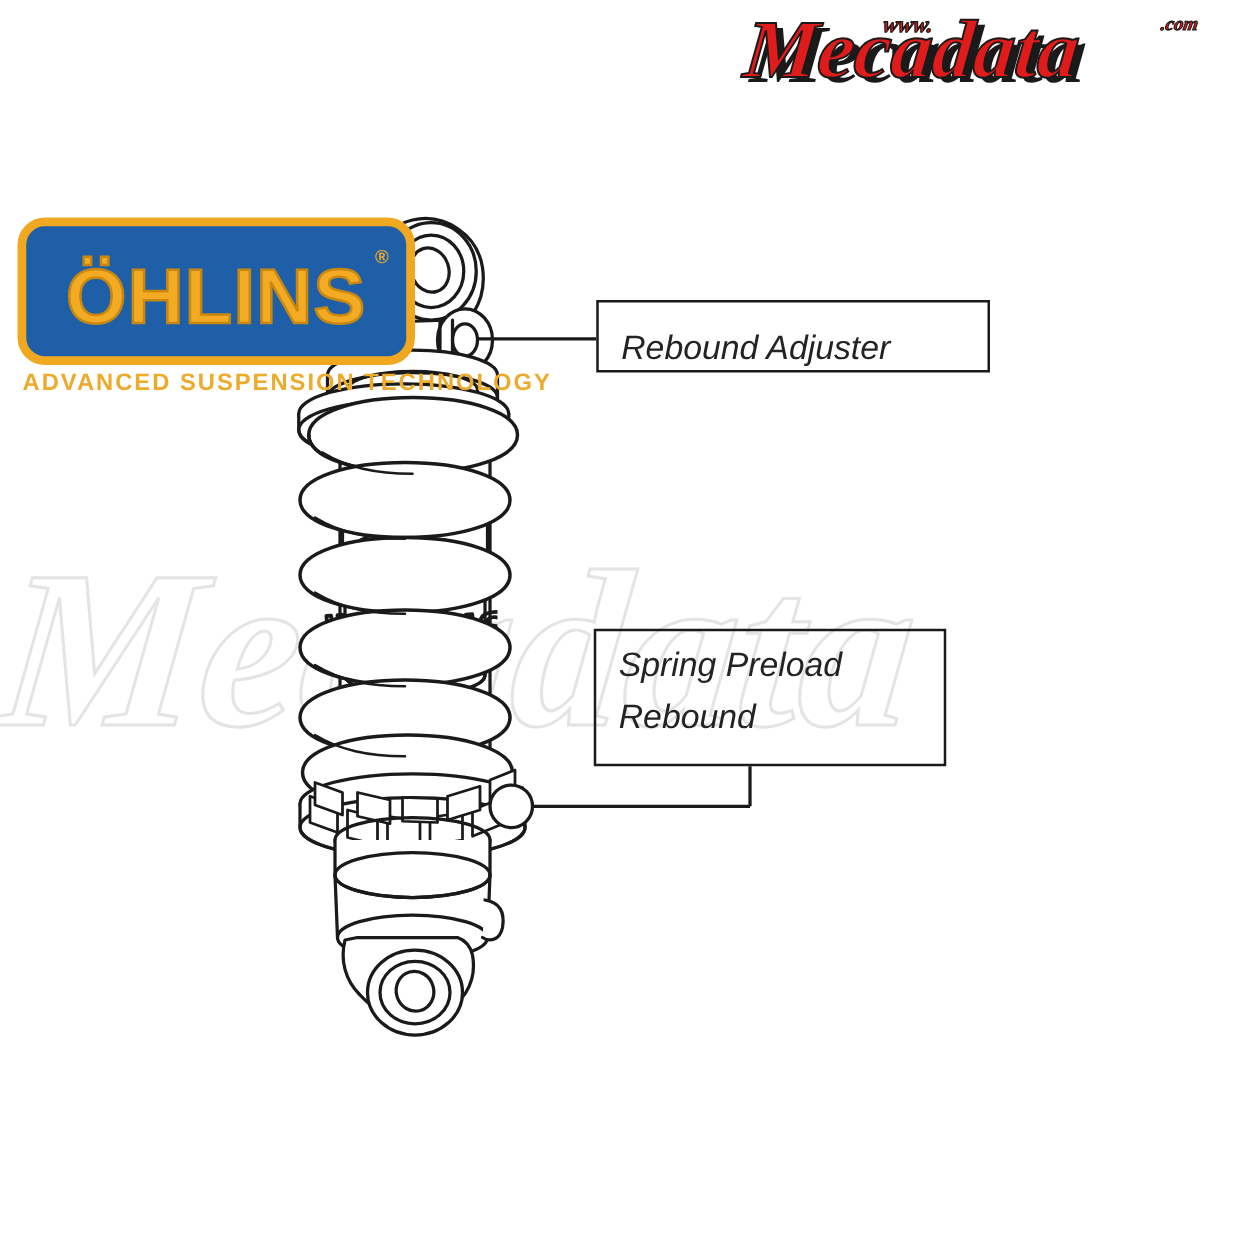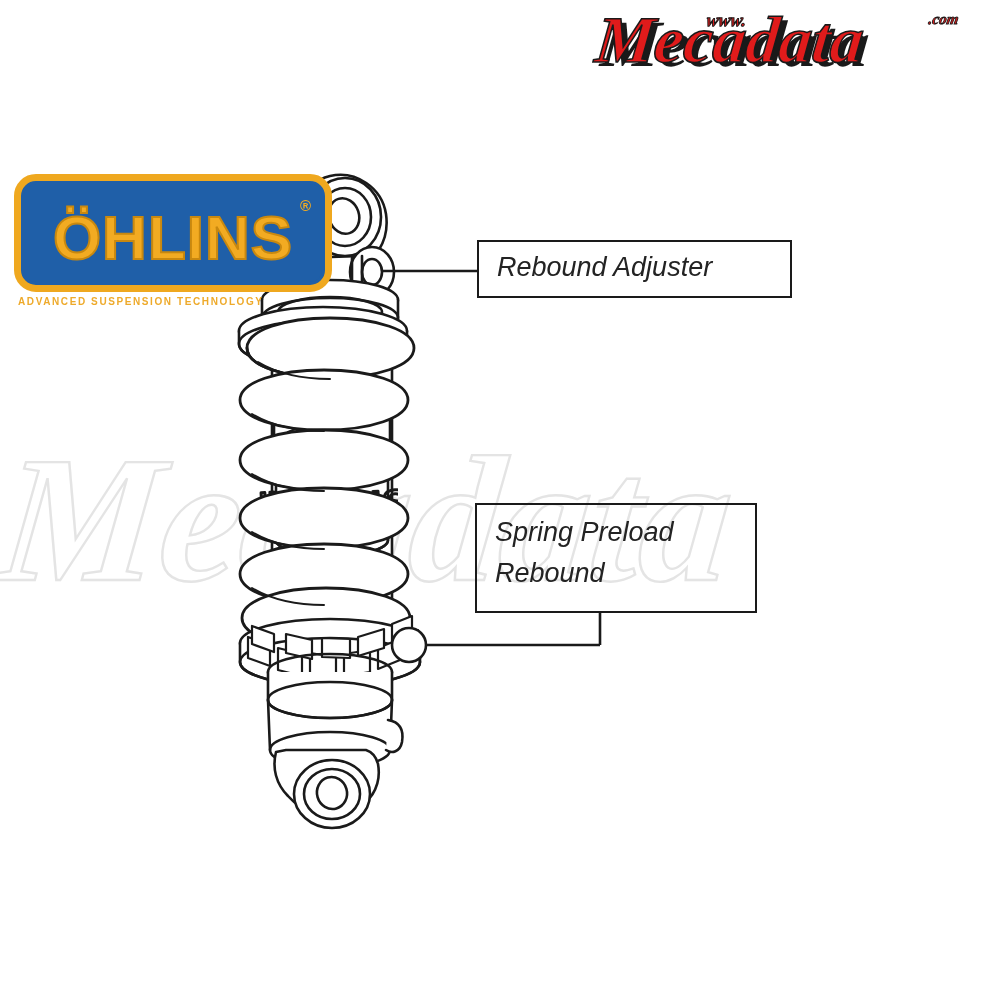--- a/index.html
+++ b/index.html
@@ -73,21 +73,21 @@
     top: 16px;
     font-size: 15px;
     font-weight: bold;
     color: #f2ab22;
   }
   .ohlins-tagline {
     position: absolute;
     left: 4px;
     top: 122px;
     width: 330px;
-    font-size: 10px;
+    font-size: 19px;
     font-weight: bold;
     letter-spacing: 1.6px;
     color: #eeaa2b;
     white-space: nowrap;
   }
 
   
   .watermark {
     position: absolute;
     left: 0;
@@ -120,21 +120,21 @@
   }
   .callout .line {
     display: block;
     white-space: nowrap;
   }
   #callout-rebound {
     left: 477px;
     top: 240px;
     width: 315px;
     height: 58px;
-    padding: 10px 0 0 18px;
+    padding: 21px 0 0 18px;
   }
   #callout-preload {
     left: 475px;
     top: 503px;
     width: 282px;
     height: 110px;
     padding: 12px 0 0 18px;
   }
   #callout-preload .line { margin-bottom: 10px; }
 </style>

